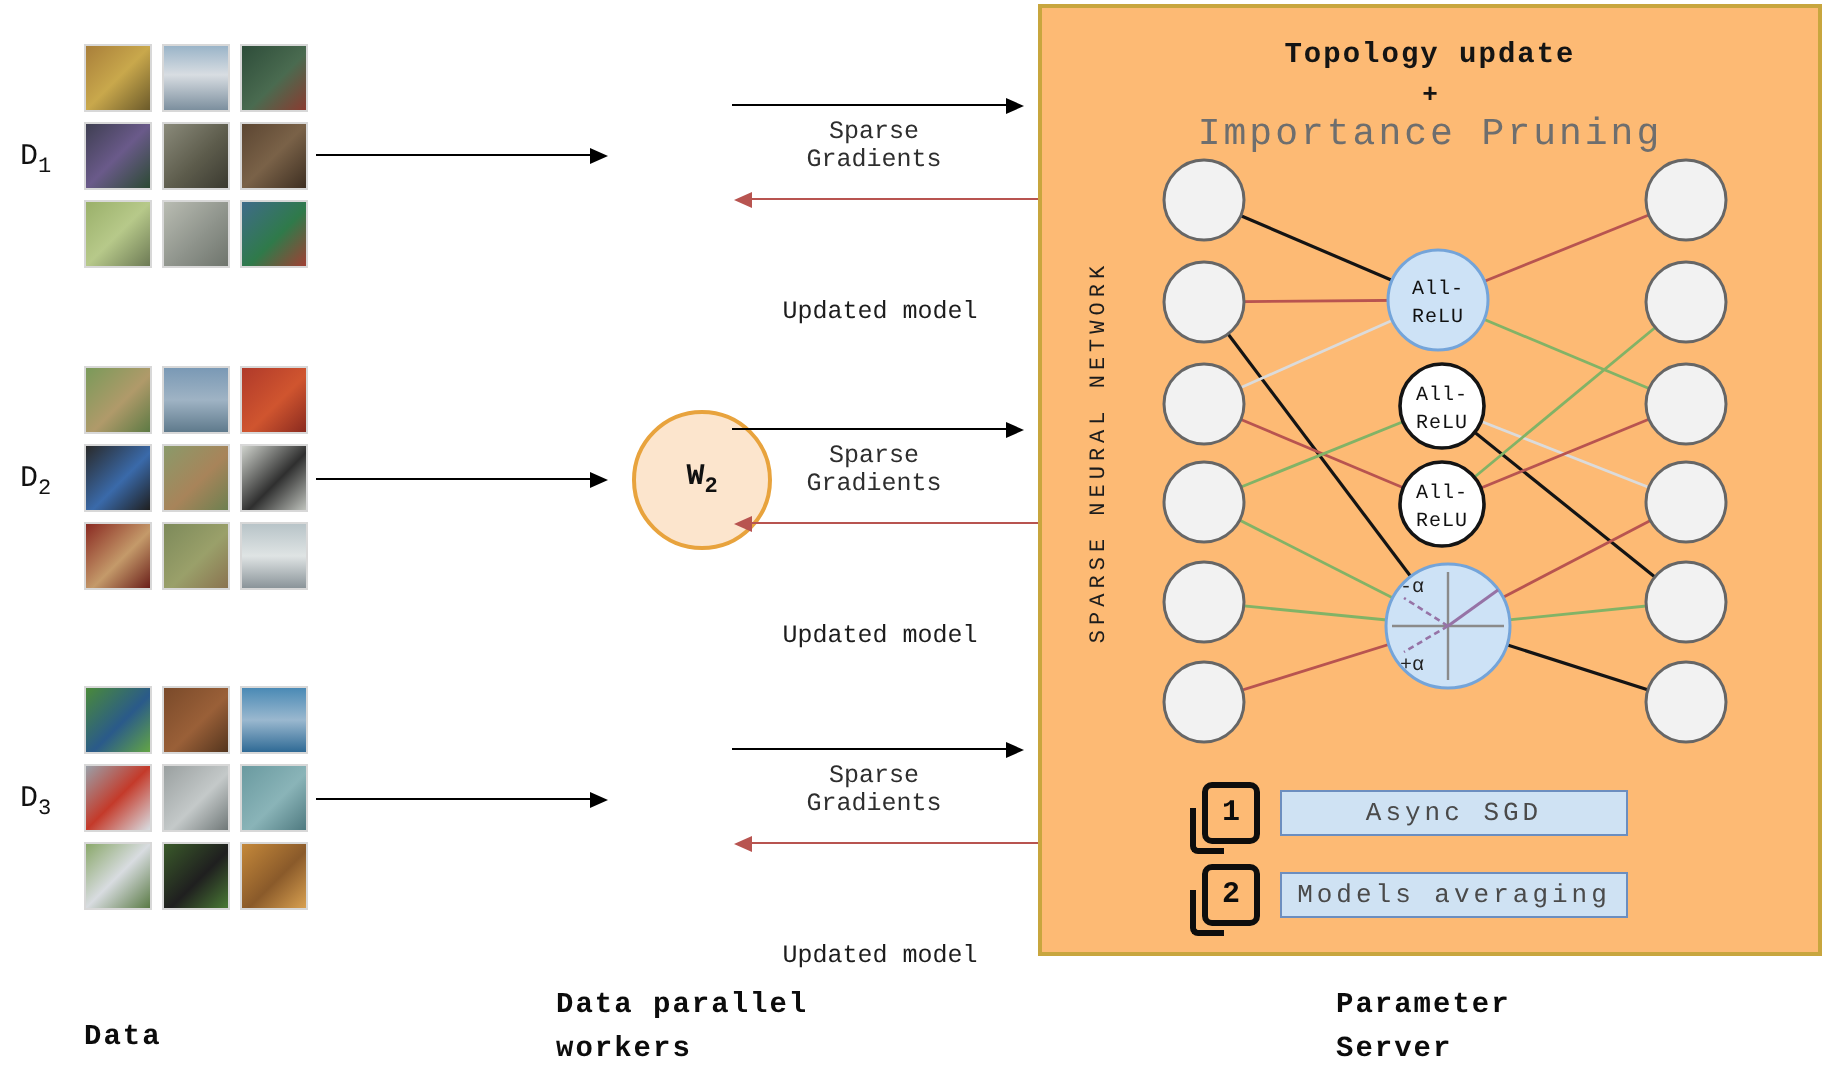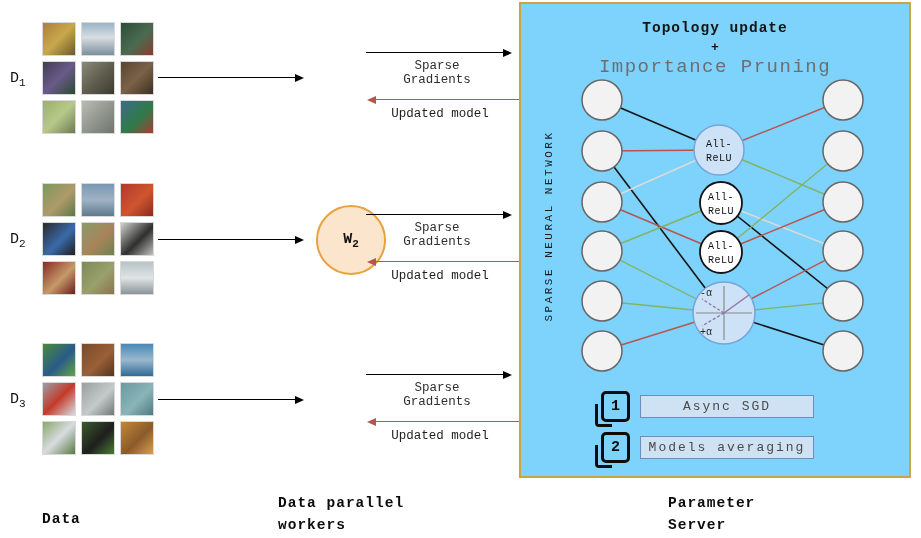--- a/index.html
+++ b/index.html
@@ -14,23 +14,23 @@
   
   .hline{position:absolute;border-top:1.5px solid #000;}
   .hline.red{border-top:1.5px solid #B85450;}
   .ahead-r{position:absolute;width:0;height:0;border-left:9px solid #000;border-top:4.5px solid transparent;border-bottom:4.5px solid transparent;}
   .ahead-l{position:absolute;width:0;height:0;border-right:9px solid #B85450;border-top:4.5px solid transparent;border-bottom:4.5px solid transparent;}
   
   .worker-circle{position:absolute;width:70px;height:70px;border-radius:50%;background:#FCE5CD;border:2px solid #E8A33D;
                  box-sizing:border-box;display:flex;align-items:center;justify-content:center;font-weight:bold;font-size:15px;}
   .worker-circle sub{font-size:11px;}
   .flow-label{position:absolute;width:110px;text-align:center;font-size:12.5px;line-height:14px;color:#2e2e2e;}
-  .back-label{position:absolute;width:130px;text-align:center;font-size:12.5px;color:#1d1d1d;}
-  
-  #ps-box{position:absolute;left:519px;top:2px;width:392px;height:476px;background:#7dd3fc;border:2px solid #C8A63E;box-sizing:border-box;}
+  .back-label{position:absolute;width:130px;text-align:center;font-size:12.5px;color:#1d1d1d;margin-top:42px;}
+  
+  #ps-box{position:absolute;left:519px;top:2px;width:392px;height:476px;background:#fdba74;border:2px solid #C8A63E;box-sizing:border-box;}
   .ps-title{position:absolute;left:0;width:100%;text-align:center;}
   .t1{top:16px;font-weight:bold;font-size:14.5px;letter-spacing:1px;color:#141414;}
   .t2{top:36px;font-weight:bold;font-size:13px;color:#141414;}
   .t3{top:52px;font-size:19px;letter-spacing:1.5px;color:#6e6e6e;}
   #net-svg{position:absolute;left:0;top:0;}
   .side-label{font-size:11px;letter-spacing:2.5px;fill:#1c1c1c;font-family:"Liberation Mono","DejaVu Sans Mono",monospace;}
   .relu-text{font-size:10px;letter-spacing:0.5px;fill:#111;font-family:"Liberation Mono","DejaVu Sans Mono",monospace;text-anchor:middle;}
   .alpha-text{font-size:10px;fill:#222;font-family:"Liberation Mono","DejaVu Sans Mono",monospace;text-anchor:middle;}
   
   .legend-icon{position:absolute;width:23px;height:25px;border:3px solid #0d0d0d;border-radius:5px;

